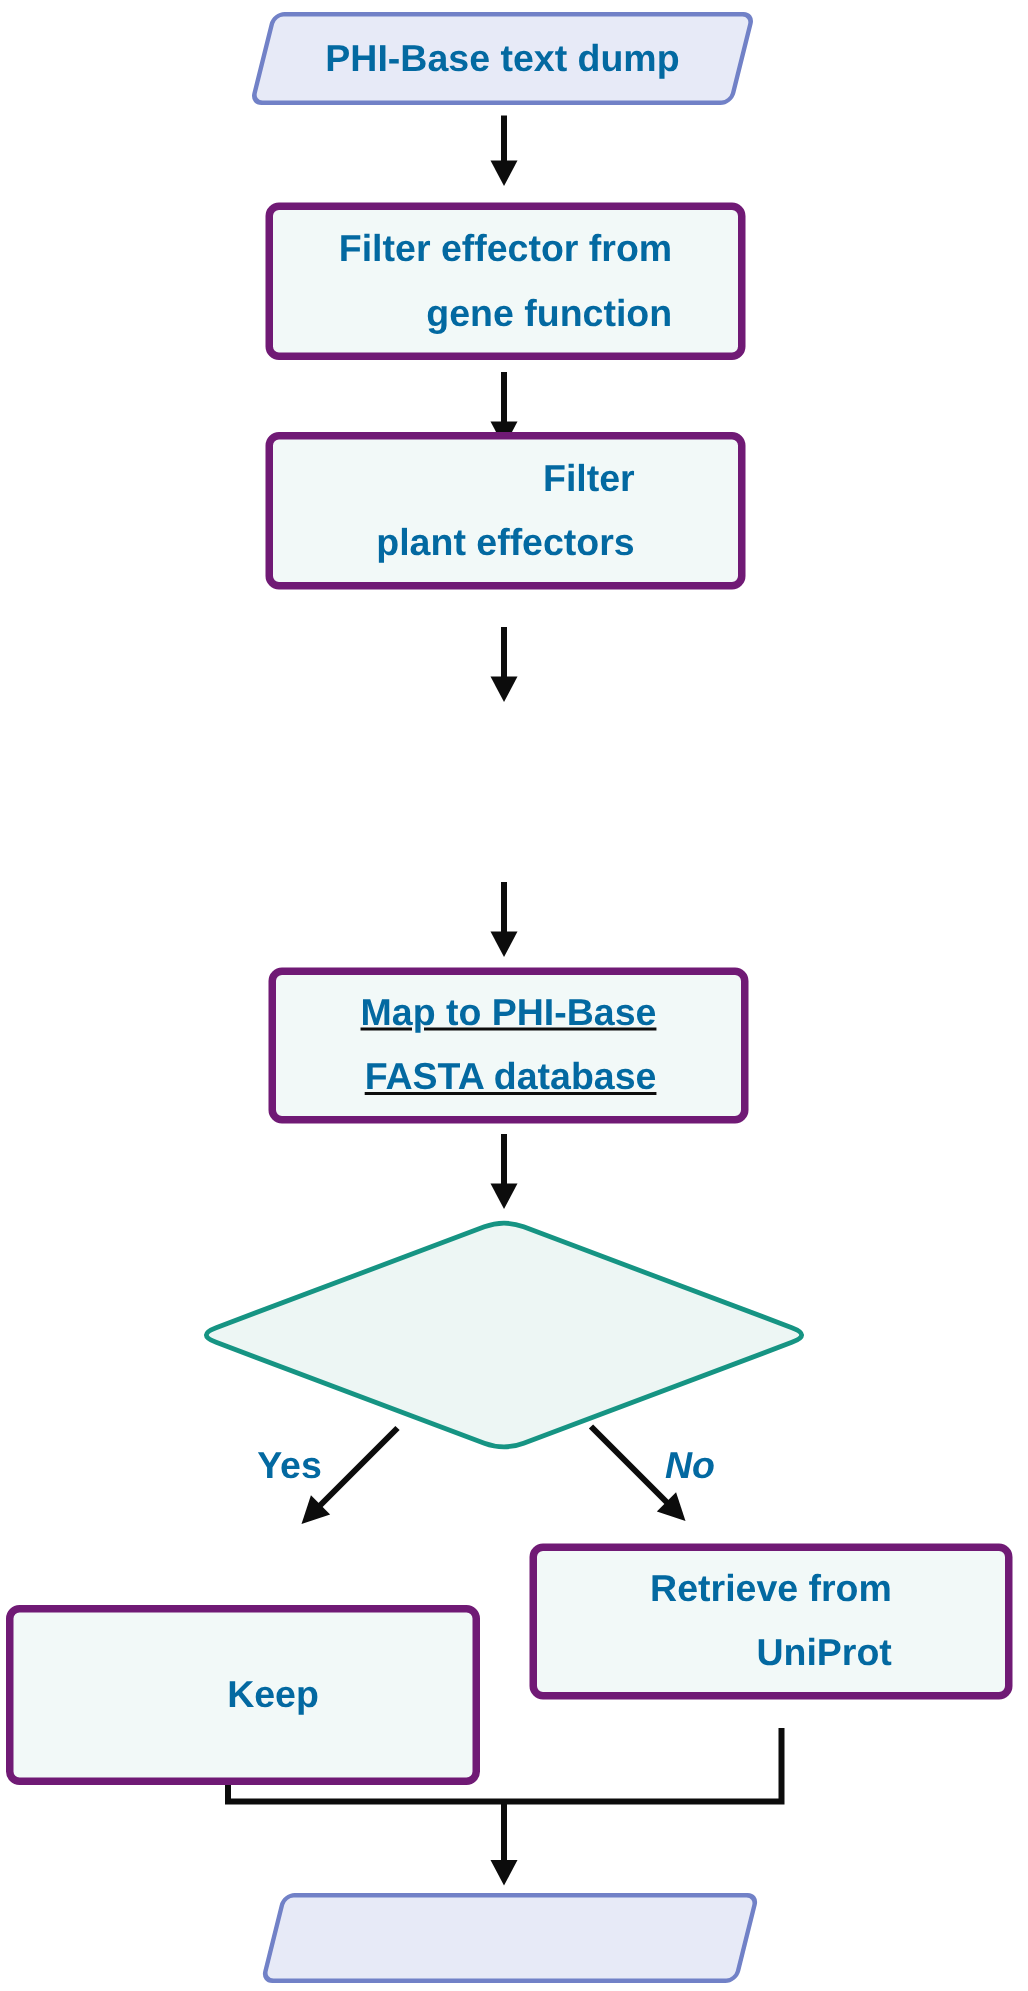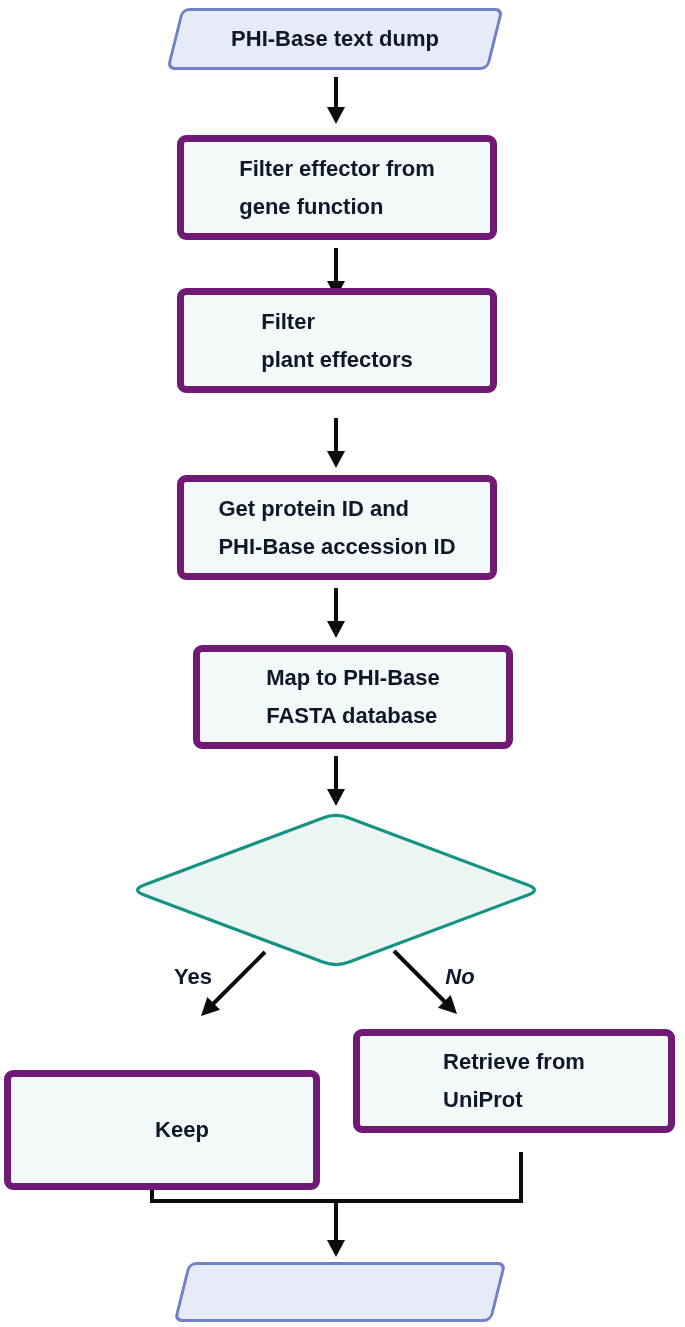--- a/index.html
+++ b/index.html
@@ -3,25 +3,25 @@
 <meta charset="utf-8">
 <style>
   html,body { margin:0; padding:0; background:#ffffff; }
   .canvas {
     position:relative; width:685px; height:1327px; background:#ffffff;
     font-family:"Liberation Sans", sans-serif; color:#0d0d0d; overflow:hidden;
   }
   .layer { position:absolute; left:0; top:0; z-index:1; }
   .node { position:absolute; z-index:2; display:flex; align-items:center; justify-content:center; }
   .lbl {
-    position:relative; white-space:pre-line; text-align:left;
-    font-size:22px; font-weight:700; line-height:1.72; color:#0f172a;
+    position:relative; white-space:pre-line; text-align:right;
+    font-size:25px; font-weight:700; line-height:1.72; color:#0369a1;
   }
   .proc {
-    border:7px solid #701a75; border-radius:9px; background:#f2f9f8;
+    border:5px solid #701a75; border-radius:9px; background:#f2f9f8;
     box-sizing:border-box;
   }
   .io-bg {
     position:absolute; inset:0; transform:skewX(-14deg);
     background:#e7eaf7; border:3px solid #7181c7; border-radius:8px;
     box-sizing:border-box;
   }
   .edge-lbl { z-index:3; }
   svg .stroke-black { stroke:#0c0c0c; stroke-width:4; fill:none; }
   svg .head-black { fill:#0c0c0c; stroke:none; }
@@ -83,26 +83,22 @@
   <div class="node proc" style="left:177px; top:135px; width:320px; height:105px;">
     <span class="lbl">Filter effector from
 gene function</span>
   </div>
 
   <div class="node proc" style="left:177px; top:288px; width:320px; height:105px;">
     <span class="lbl">Filter
 plant effectors</span>
   </div>
 
-  <div class="node proc" style="left:177px; top:475px; width:320px; height:105px;">
-    <span class="lbl">Get protein ID and
-PHI-Base accession ID</span>
-  </div>
 
-  <div class="node proc" style="left:193px; top:645px; width:320px; height:104px;">
+  <div class="node proc" style="left:179px; top:645px; width:320px; height:104px;text-decoration:underline;">
     <span class="lbl">Map to PHI-Base
 FASTA database</span>
   </div>
 
 
   <div class="node edge-lbl" style="left:160px; top:957px; width:66px; height:40px;">
     <span class="lbl">Yes</span>
   </div>
   <div class="node edge-lbl" style="left:427px; top:957px; width:66px; height:40px;font-style:italic;">
     <span class="lbl">No</span>

